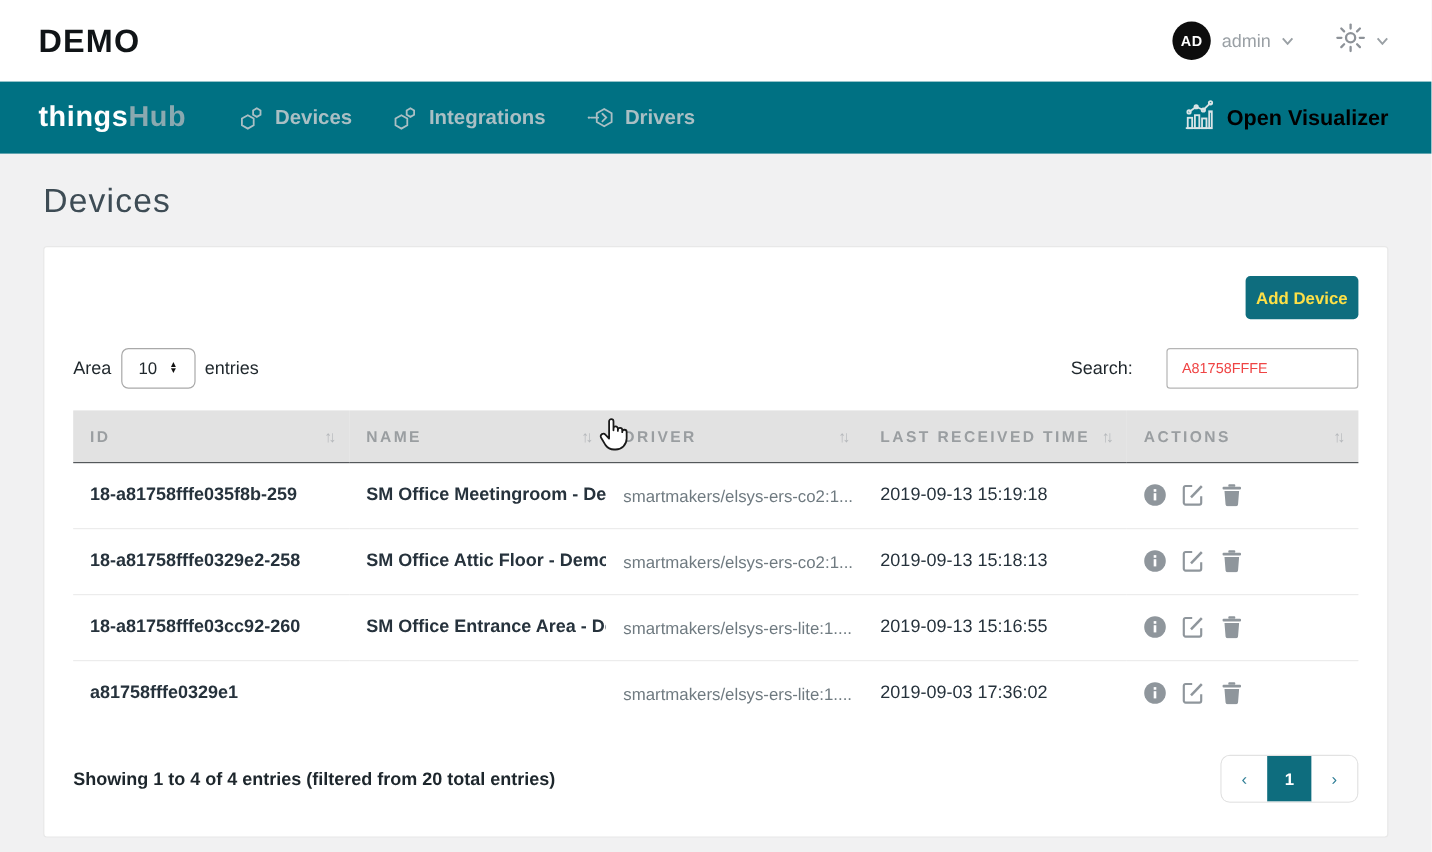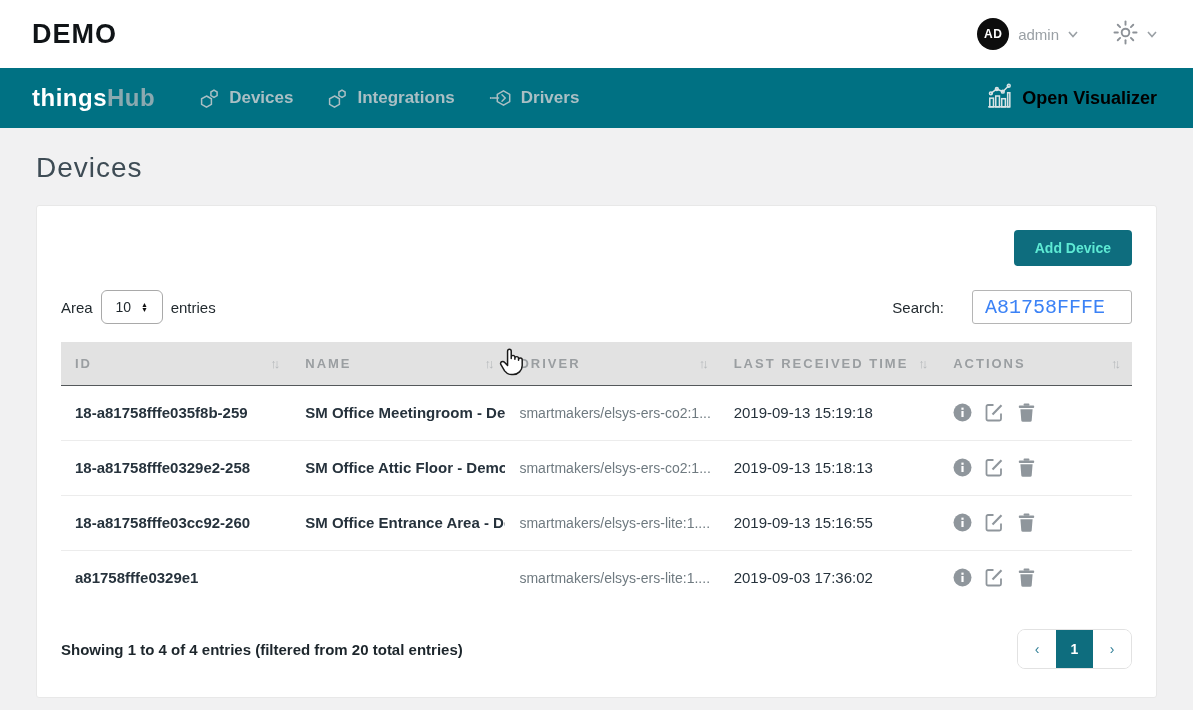--- a/index.html
+++ b/index.html
@@ -2,21 +2,21 @@
 <html><head>
 <meta charset="utf-8">
 <style>
   * { margin:0; padding:0; box-sizing:border-box; }
   html,body { width:1193px; height:710px; overflow:hidden; }
   body { font-family:"Liberation Sans","DejaVu Sans",sans-serif; background:#f1f1f2; position:relative; }
 
   
   .topbar { height:68px; background:#ffffff; display:flex; align-items:center; justify-content:space-between; padding:0 36px 0 32px; }
   .brand { font-size:27px; font-weight:700; letter-spacing:1px; color:#101417; }
-  .top-right { display:flex; align-items:flex-end; gap:34px; }
+  .top-right { display:flex; align-items:flex-start; gap:34px; }
   .user-chip { display:flex; align-items:center; gap:9px; cursor:pointer; }
   .avatar { width:32px; height:32px; border-radius:50%; background:#0d0d0d; color:#fff; font-size:12px; font-weight:700; display:flex; align-items:center; justify-content:center; letter-spacing:.5px; }
   .user-name { color:#9aa0a5; font-size:15px; }
   .chev { width:10px; height:7px; display:inline-block; }
   .chev svg { display:block; }
   .gear-wrap { display:flex; align-items:center; gap:8px; cursor:pointer; }
 
   
   .navbar { height:60px; background:#007183; display:flex; align-items:center; padding:0 36px 0 32px; }
   .logo { font-size:24px; letter-spacing:.5px; margin-right:44px; cursor:pointer; }
@@ -27,28 +27,28 @@
   .nav-item svg { display:block; }
   .visualizer { display:flex; align-items:center; gap:10px; color:#000000; font-size:18px; font-weight:700; cursor:pointer; }
 
   
   .page { padding:24px 36px 0 36px; }
   .page-title { font-size:28px; font-weight:300; letter-spacing:1px; color:#3e4c55; }
 
   .card { background:#ffffff; border:1px solid #e8e8e8; border-radius:3px; margin-top:21px; padding:24px 24px 28px 24px; min-height:478px; }
 
   .add-row { display:flex; justify-content:flex-end; }
-  .btn-add { background:#0e6d7e; color:#5eead4; font-weight:700; font-size:14px; border:none; border-radius:4px; padding:10px 21px; cursor:pointer; font-family:inherit; }
+  .btn-add { background:#0e6d7e; color:#fde047; font-weight:700; font-size:14px; border:none; border-radius:4px; padding:10px 9px; cursor:pointer; font-family:inherit; }
 
   .controls { display:flex; justify-content:space-between; align-items:center; margin-top:24px; }
   .show-group { display:flex; align-items:center; gap:8px; font-size:15px; color:#1f272c; }
   .select-box { width:62px; height:34px; border:1px solid #a9a9a9; border-radius:6px; display:flex; align-items:center; justify-content:center; gap:10px; font-size:14px; color:#1f272c; cursor:pointer; background:#fff; }
   .stepper { display:flex; flex-direction:column; line-height:5px; font-size:7px; color:#111; }
   .search-group { display:flex; align-items:center; gap:28px; font-size:15px; color:#1f272c; }
-  .search-input { width:160px; height:34px; border:1px solid #b5b5b5; border-radius:3px; padding:0 12px; font-size:20px; color:#3b82f6; font-family:Liberation Mono, monospace; outline:none; }
+  .search-input { width:160px; height:34px; border:1px solid #b5b5b5; border-radius:3px; padding:0 12px; font-size:12px; color:#ef4444; font-family:Liberation Sans, sans-serif; outline:none; }
 
   
   table { width:100%; border-collapse:collapse; margin-top:18px; table-layout:fixed; }
   thead th { background:#e2e2e2; height:43px; text-align:left; font-size:13px; font-weight:700; letter-spacing:2px; color:#9a9ea1; padding:0 10px 0 14px; border-bottom:1px solid #54585b; cursor:pointer; }
   th .th-inner { display:flex; align-items:center; justify-content:space-between; }
   .sort { color:#b5b8bb; font-size:13px; letter-spacing:-3px; font-weight:400; padding-right:4px; }
   col.c-id { width:21.5%; } col.c-name { width:20%; } col.c-driver { width:20%; } col.c-time { width:20.5%; } col.c-act { width:18%; }
   tbody td { height:55px; border-bottom:1px solid #ececec; padding:0 10px 0 14px; vertical-align:middle; white-space:nowrap; overflow:hidden; }
   tbody tr:last-child td { border-bottom:none; }
   td.id, td.name { font-size:15px; font-weight:700; color:#26323c; }

